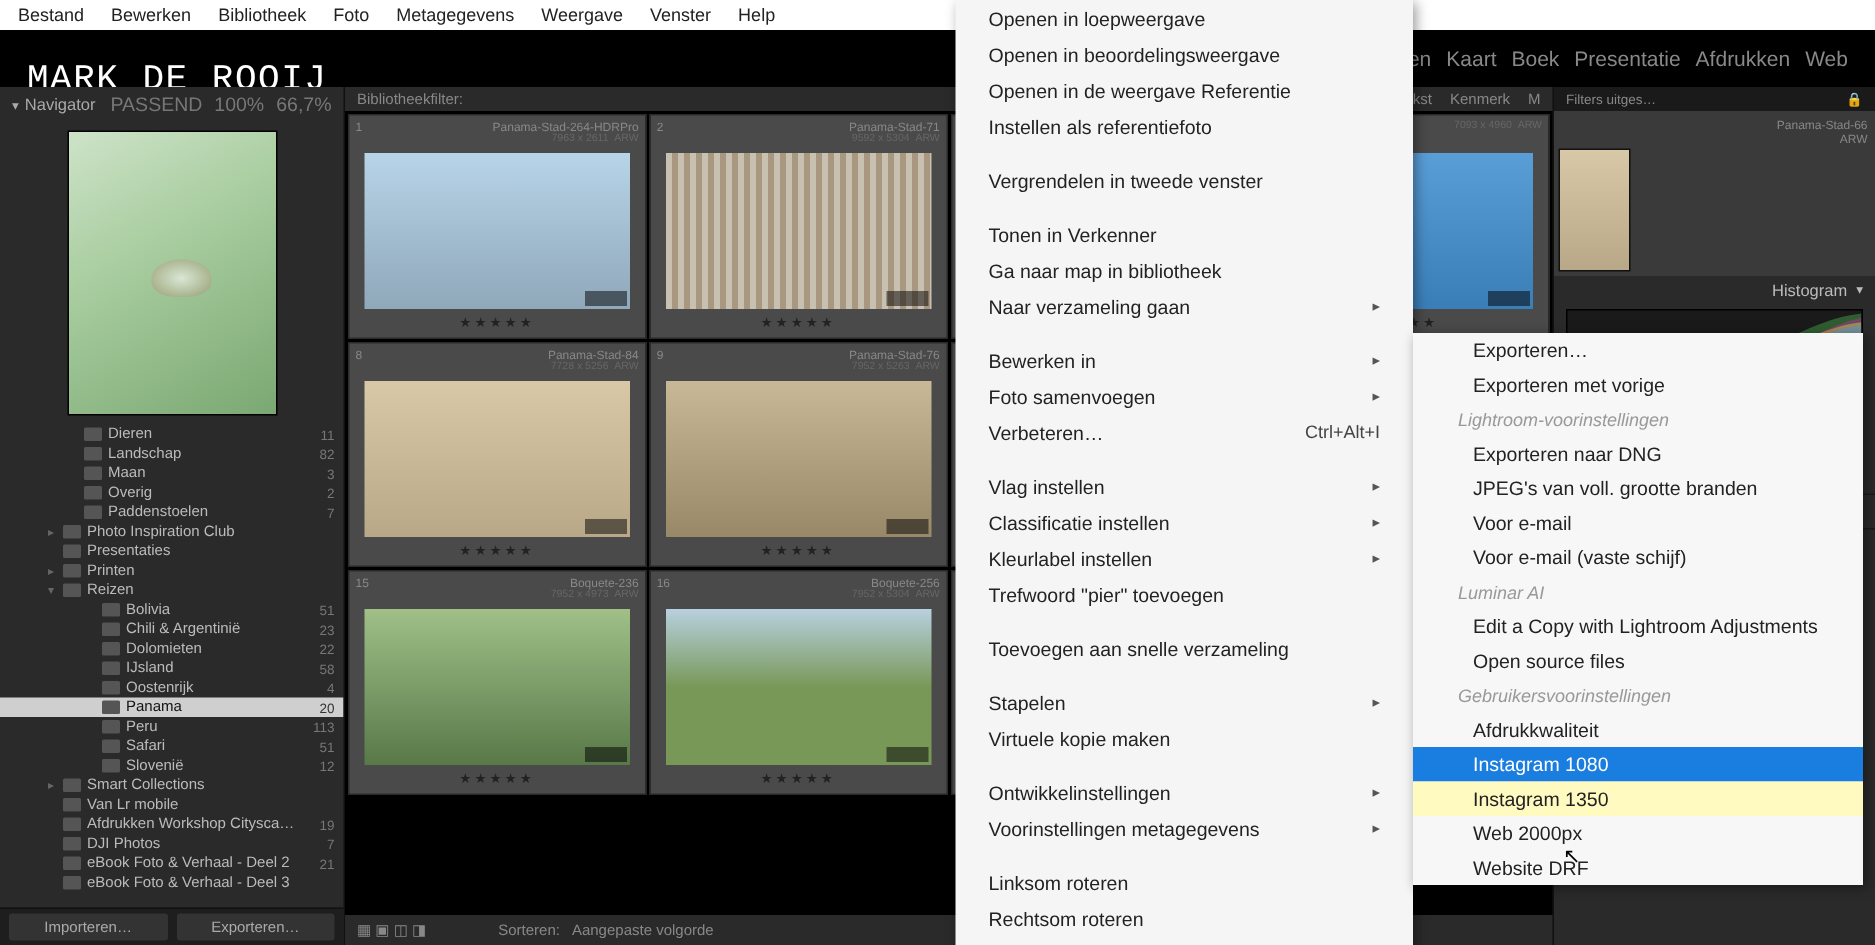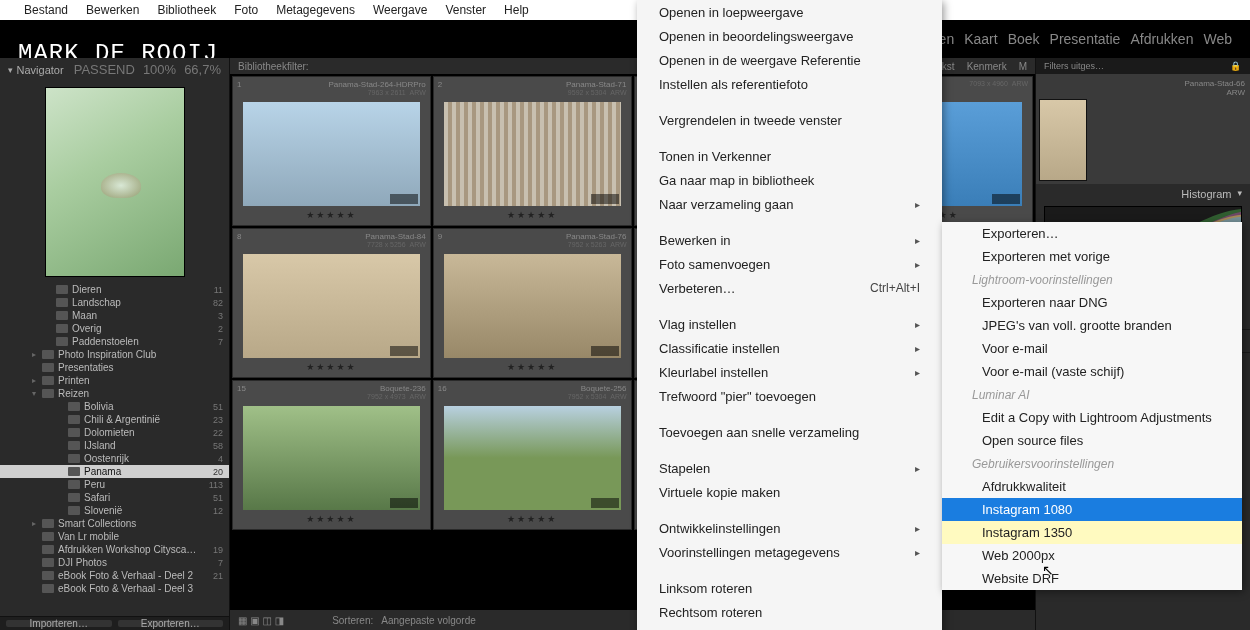--- a/index.html
+++ b/index.html
@@ -1,18 +1,18 @@
 <!DOCTYPE html>
 <html><head>
 <meta charset="utf-8">
 <style>
 * { margin: 0; padding: 0; box-sizing: border-box; font-family: -apple-system, "Segoe UI", Arial, sans-serif; }
 body { width: 1250px; height: 630px; background: #1a1a1a; overflow: hidden; position: relative; }
 
-.menubar { height: 20px; background: #fff; display: flex; align-items: center; padding: 0 24px; gap: 18px; font-size: 12px; color: #222; }
+.menubar { height: 20px; background: #fff; display: flex; align-items: center; padding: 0 12px; gap: 18px; font-size: 12px; color: #222; }
 .menubar span { cursor: default; }
 
 .brand-bar { height: 38px; background: #000; display: flex; align-items: center; justify-content: space-between; padding: 0 18px; }
 .brand { color: #fff; font-family: Liberation Mono, monospace; font-size: 24px; letter-spacing: 1px; margin-top: 28px; }
 .module-tabs { display: flex; gap: 10px; font-size: 14px; color: #888; }
 .module-tabs span:first-child { color: #ddd; }
 
 .workspace { display: flex; height: 572px; }
 
 
@@ -23,21 +23,21 @@
 .nav-img { margin: 6px auto; width: 140px; height: 190px; background: linear-gradient(150deg, #cde3c8 0%, #a9cda0 40%, #7aa872 100%); border: 1px solid #000; position: relative; }
 .nav-img::after { content:""; position:absolute; top:45%; left:40%; width:40px; height:25px; background: radial-gradient(ellipse at center, rgba(255,255,255,.6), rgba(140,100,60,.4)); border-radius: 50% 50% 40% 40%; }
 .tree { flex: 1; overflow: hidden; font-size: 10px; color: #bbb; }
 .tree-row { display: flex; align-items: center; height: 13px; padding: 0 6px; }
 .tree-row .indent0 { width: 26px; } .tree-row .indent1 { width: 40px; } .tree-row .indent2 { width: 52px; }
 .tree-row .arrow { width: 10px; font-size: 8px; color: #666; }
 .tree-row .folder { width: 12px; height: 9px; background: #555; margin-right: 4px; border-radius: 1px; }
 .tree-row .label { flex: 1; }
 .tree-row .count { color: #777; font-size: 9px; }
 .tree-row.sel { background: #cfcfcf; color: #111; } .tree-row.sel .count { color: #333; }
-.left-bottom { height: 14px; background: #1e1e1e; display: flex; gap: 6px; padding: 3px 6px; border-top: 1px solid #111; }
+.left-bottom { height: 25px; background: #1e1e1e; display: flex; gap: 6px; padding: 3px 6px; border-top: 1px solid #111; }
 .lb-btn { flex: 1; background: #333; color: #aaa; font-size: 10px; display: flex; align-items: center; justify-content: center; border-radius: 2px; }
 
 
 .center { flex: 1; background: #000000; display: flex; flex-direction: column; position: relative; }
 .filter-bar { height: 16px; background: #2a2a2a; display: flex; align-items: center; padding: 0 8px; font-size: 10px; color: #888; }
 .filter-bar .right { margin-left: auto; display: flex; gap: 12px; }
 .grid { flex: 1; display: grid; grid-template-columns: repeat(4, 1fr); grid-auto-rows: 150px; gap: 2px; padding: 2px; overflow: hidden; }
 .cell { background: #4a4a4a; border: 1px solid #2a2a2a; display: flex; flex-direction: column; padding: 3px 4px; }
 .cell-head { display: flex; font-size: 8px; color: #888; height: 20px; }
 .cell-head .num { width: 14px; } .cell-head .title { flex: 1; text-align: right; }

